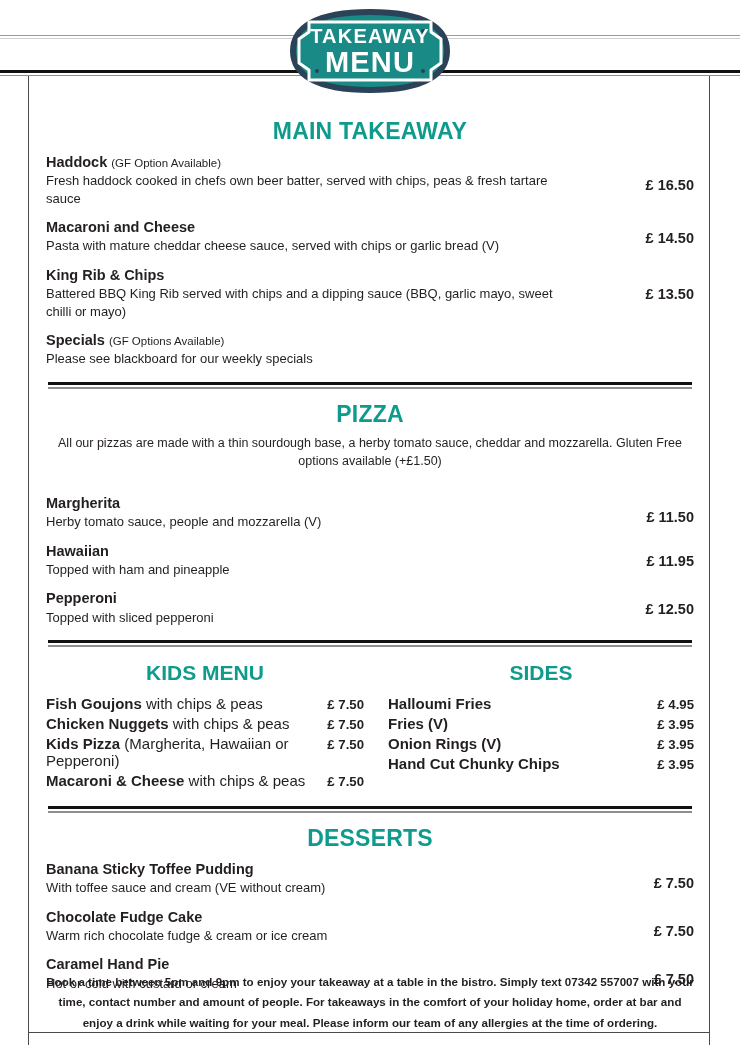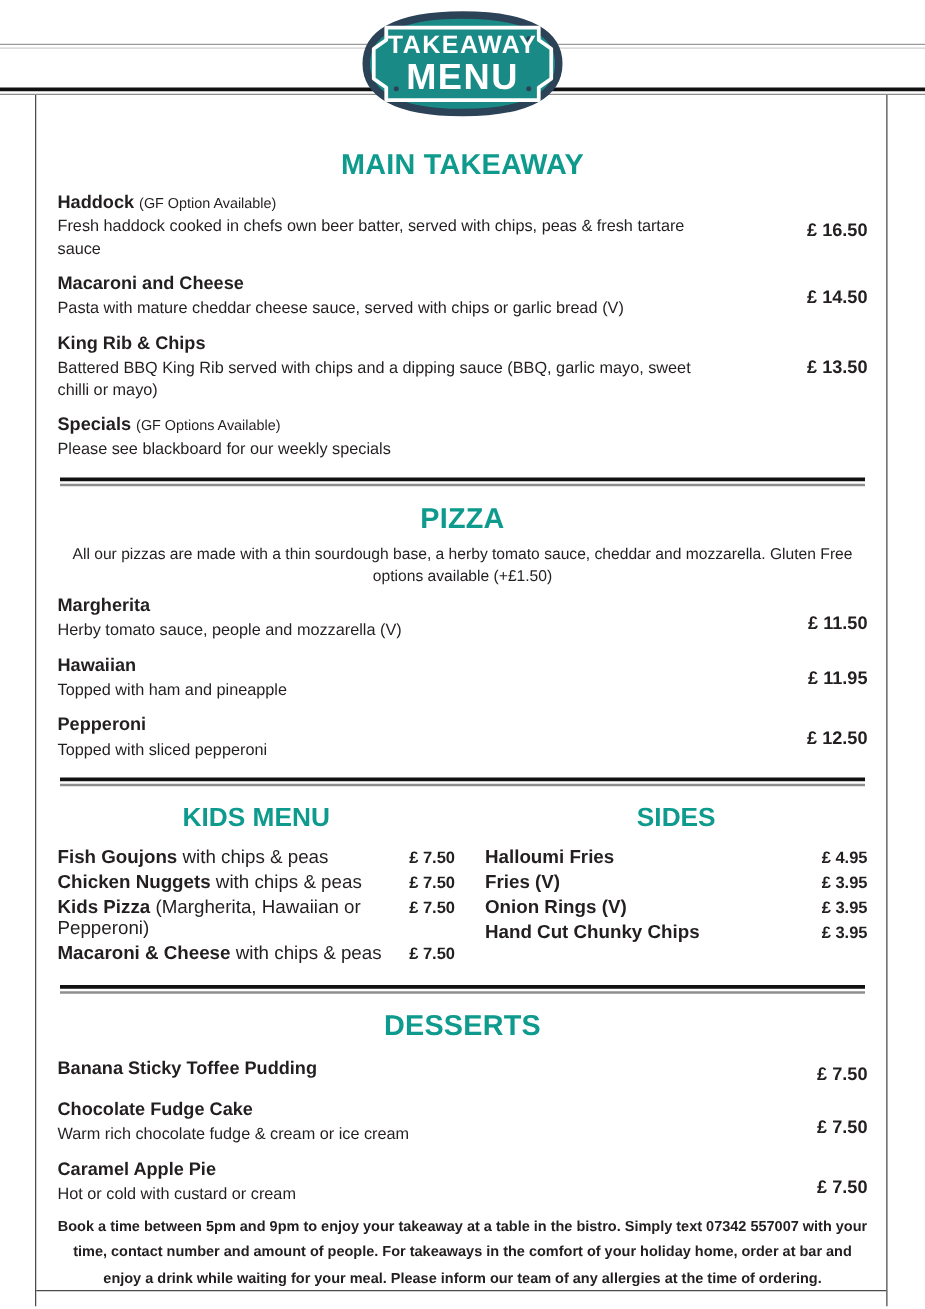--- a/index.html
+++ b/index.html
@@ -122,21 +122,21 @@
     color: #0e9b8d;
     font-weight: bold;
     font-size: 23px;
     letter-spacing: 0.2px;
     margin: 0 0 8px 0;
   }
   .section-sub {
     text-align: center;
     font-size: 12.5px;
     line-height: 1.45;
-    margin: -2px 0 6px 0;
+    margin: -2px 0 24px 0;
     color: #231f20;
   }
 
   
   .divider {
     margin: 14px 0 12px 0;
     padding: 0 2px;
   }
   .divider .d1 { height: 3px; background: #111111; }
   .divider .d2 { height: 2px; background: #8e8e8e; margin-top: 2px; }
@@ -366,35 +366,36 @@
   <div class="divider">
       <div class="d1"></div>
       <div class="d2"></div>
     </div>
 
   <div class="section-title">DESSERTS</div>
 
   <div class="item">
     <div class="item-main">
       <div class="item-name">Banana Sticky Toffee Pudding</div>
+      <div class="item-desc">With toffee sauce and cream (VE without cream)</div>
     </div>
     <div class="item-price">£ 7.50</div>
   </div>
 
   <div class="item">
     <div class="item-main">
       <div class="item-name">Chocolate Fudge Cake</div>
       <div class="item-desc">Warm rich chocolate fudge &amp; cream or ice cream</div>
     </div>
     <div class="item-price">£ 7.50</div>
   </div>
 
   <div class="item">
     <div class="item-main">
-      <div class="item-name">Caramel Apple Pie</div>
+      <div class="item-name">Caramel Hand Pie</div>
       <div class="item-desc">Hot or cold  with custard or cream</div>
     </div>
     <div class="item-price">£ 7.50</div>
   </div>
 
 </div>
 
 <div class="footer">Book a time between 5pm and 9pm to enjoy your takeaway at a table in the bistro. Simply text 07342 557007 with your time, contact number and amount of people. For takeaways in the comfort of your holiday home, order at bar and enjoy a drink while waiting for your meal. Please inform our team of any allergies at the time of ordering.</div>
 
 </body></html>

